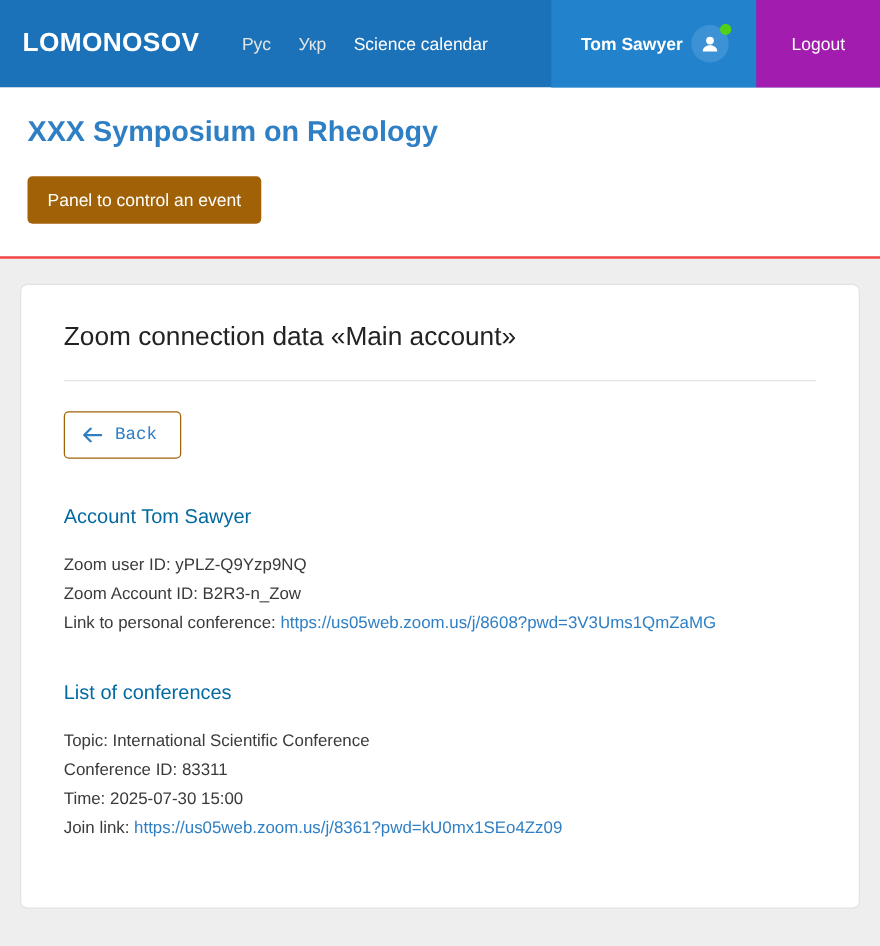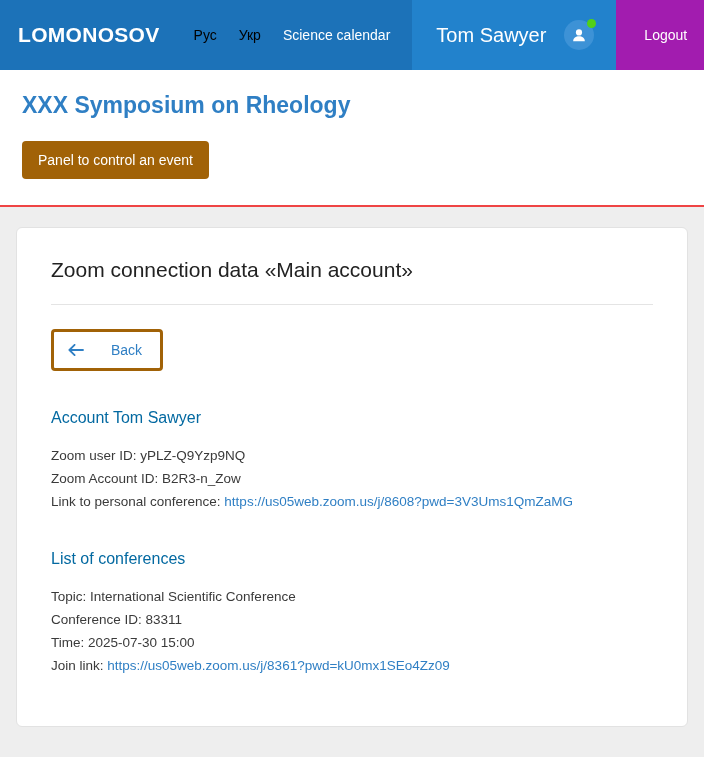--- a/index.html
+++ b/index.html
@@ -31,38 +31,39 @@
   .brand {
     font-size: 21px;
     font-weight: bold;
     letter-spacing: 0.3px;
     color: #ffffff;
     margin-right: 34px;
     white-space: nowrap;
   }
   .nav-link {
     font-size: 14px;
-    color: #000000;
+    color: #e5e5e5;
     margin-right: 22px;
     white-space: nowrap;
     text-decoration: none;
   }
   .nav-link.bright { color: #ffffff; }
 
   .nav-user {
     display: flex;
     align-items: center;
     background: #2282cc;
     padding: 0 22px 0 24px;
     white-space: nowrap;
   }
   .nav-user-name {
-    font-size: 20px;
-    color: #ffffff;
-    margin-right: 18px;
+    font-size: 14px;
+    color: #ffffff;
+    margin-right: 7px;
+    font-weight: bold;
   }
   .avatar {
     position: relative;
     width: 30px;
     height: 30px;
     border-radius: 50%;
     background: #3d92d6;
     display: flex;
     align-items: center;
     justify-content: center;
@@ -127,29 +128,29 @@
     font-weight: normal;
   }
   .divider {
     border: 0;
     border-top: 1px solid #e4e4e4;
     margin: 0 0 24px 0;
   }
   .btn-back {
     display: inline-flex;
     align-items: center;
-    gap: 27px;
+    gap: 10px;
     background: #ffffff;
-    border: 3px solid #a16207;
+    border: 1px solid #a16207;
     border-radius: 4px;
     padding: 10px 18px 10px 14px;
     color: #2f7fc4;
     font-size: 14px;
     cursor: pointer;
-    font-family: Liberation Sans, sans-serif;
+    font-family: Liberation Mono, monospace;
   }
   .btn-back svg { display: block; }
 
   .section-title {
     font-size: 16px;
     font-weight: normal;
     color: #0369a1;
     margin: 38px 0 18px 0;
   }
   .line {

